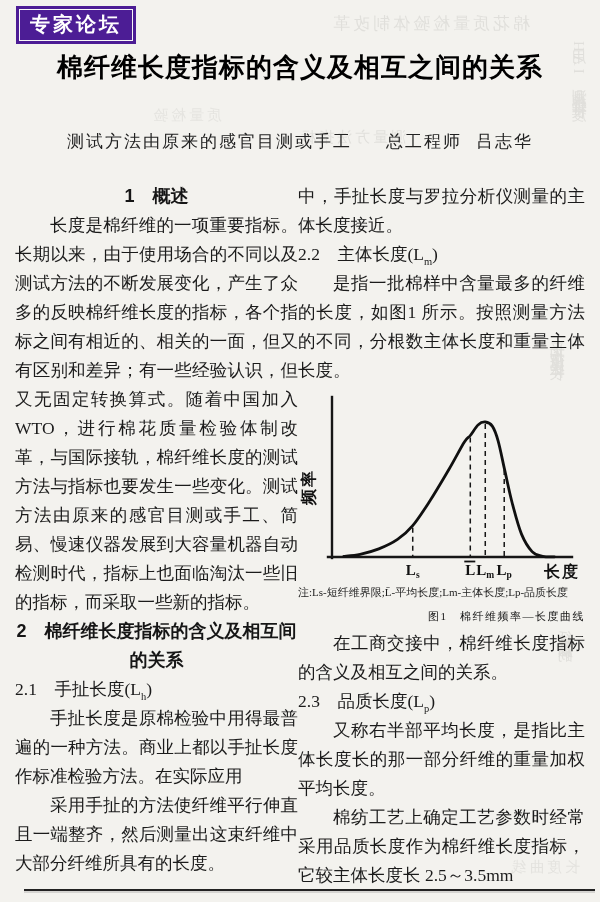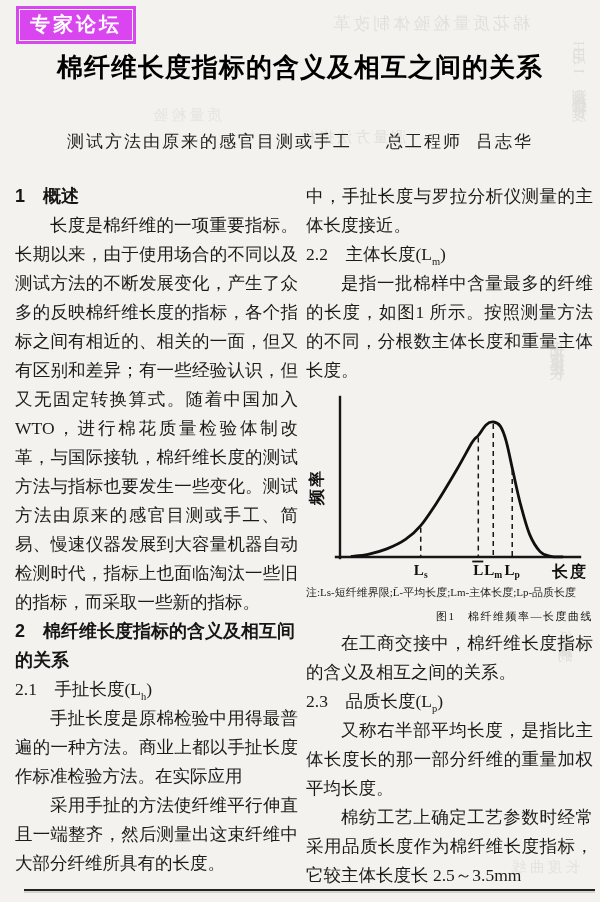--- a/index.html
+++ b/index.html
@@ -2,46 +2,46 @@
 <html><head>
 <meta charset="utf-8">
 <style>
   html,body{margin:0;padding:0;background:#8e8c88;}
   .page{
     position:relative;width:600px;height:902px;margin:0 auto;
     background:#f3f2ee;overflow:hidden;
     font-family:"Liberation Serif","DejaVu Serif",serif;color:#1b1b1b;
   }
   
-  .badge{position:absolute;left:16px;top:6px;background:#d946ef;padding:3px;}
+  .badge{position:absolute;left:16px;top:6px;background:#4c1d95;padding:3px;}
   .badge-inner{
     display:block;border:1.5px solid #f7f7f7;padding:2px 10px 4px;
     color:#ffffff;font-family:"Liberation Sans","DejaVu Sans",sans-serif;
     font-weight:700;font-size:20px;letter-spacing:3px;line-height:24px;
   }
   .title{
     position:absolute;left:0;top:50px;width:100%;margin:0;text-align:center;
     font-family:"Liberation Sans","DejaVu Sans",sans-serif;font-weight:700;
     font-size:26px;letter-spacing:1px;color:#000000;
   }
   .byline{
     position:absolute;left:0;top:130px;width:100%;text-align:center;
     font-size:17px;letter-spacing:2px;color:#222;
   }
   .byline .sep-wide{display:inline-block;width:34px;}
   .byline .sep{display:inline-block;width:14px;}
   
   .col{position:absolute;top:182px;text-align:justify;}
   .col-left{left:15px;width:283px;}
-  .col-right{left:306px;width:287px;}
+  .col-right{left:298px;width:287px;}
   .body-text{margin:0;font-size:17.5px;line-height:29px;color:#1b1b1b;}
   .indent{text-indent:2em;}
   .h-major{
     margin:0;font-family:"Liberation Sans","DejaVu Sans",sans-serif;
-    font-weight:700;font-size:18px;line-height:29px;color:#161616;text-align:left;
+    font-weight:700;font-size:18px;line-height:29px;color:#161616;text-align:center;
   }
   .h-minor{margin:0;font-weight:400;font-size:17.5px;line-height:29px;text-align:left;}
   .h-minor sub,.body-text sub{font-size:10.5px;line-height:0;}
   
   .chart-figure{margin:6px 0 0;}
   .chart-svg{display:block;}
   .axis{stroke:#161616;stroke-width:2.4;stroke-linecap:square;}
   .curve{fill:none;stroke:#101010;stroke-width:2.8;stroke-linecap:round;}
   .dash{stroke:#161616;stroke-width:1.5;stroke-dasharray:5 4;}
   .barline{stroke:#101010;stroke-width:1.8;}

